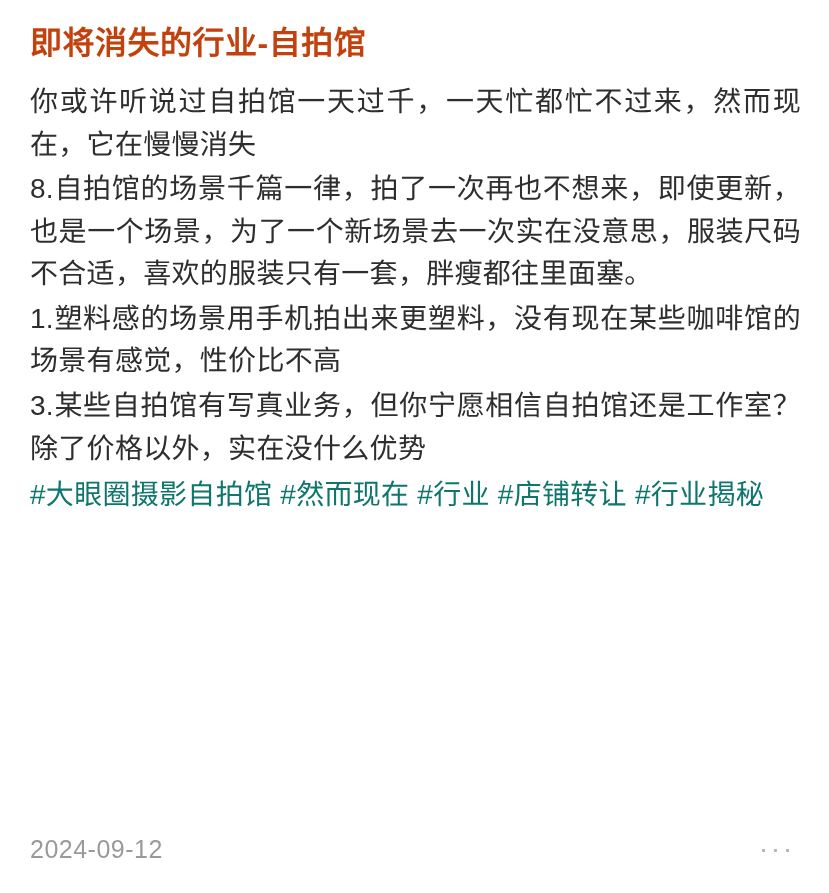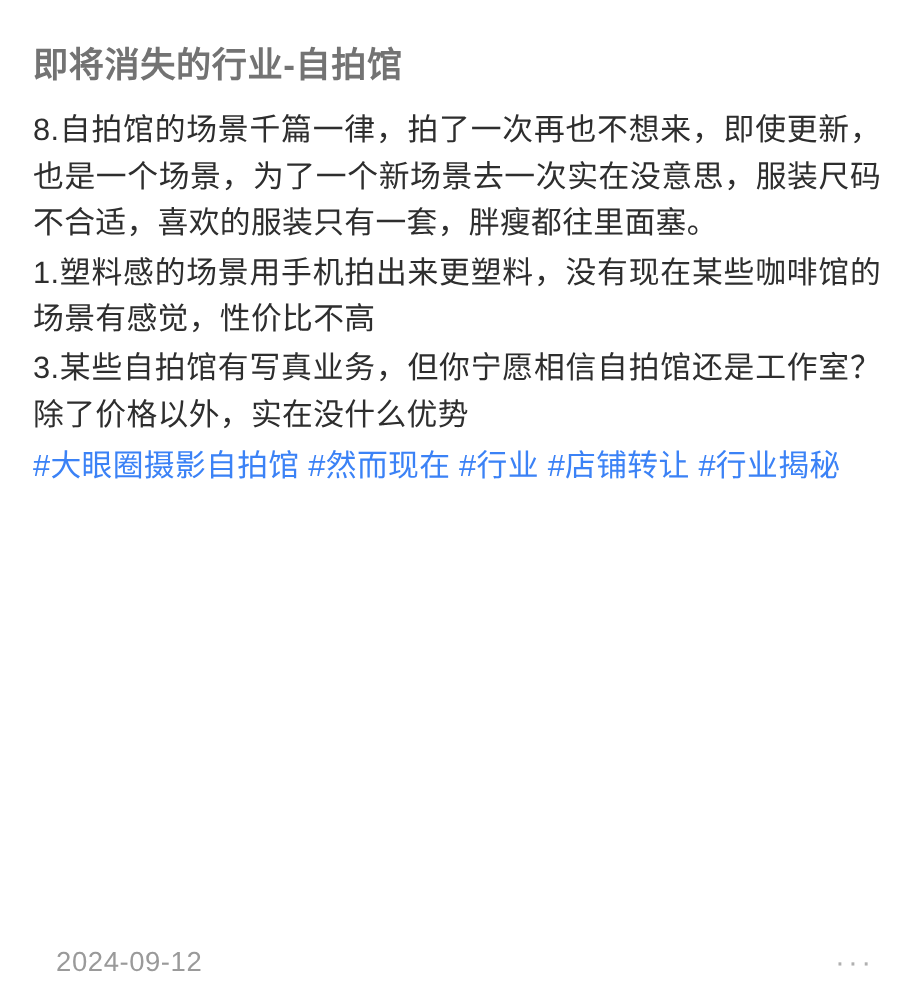--- a/index.html
+++ b/index.html
@@ -19,57 +19,57 @@
     width: 829px;
     height: 893px;
     padding: 22px 28px 0 30px;
     display: flex;
     flex-direction: column;
   }
   .post-title {
     font-size: 32px;
     font-weight: bold;
     line-height: 1.35;
-    color: #737373;
+    color: #c2410c;
     letter-spacing: 0.5px;
-    margin: 16px 0 16px 0;
+    margin: 0 0 16px 0;
   }
   .post-body {
     font-size: 28px;
     line-height: 1.52;
     color: #2e2e2e;
     letter-spacing: 0.3px;
   }
   .paragraph {
     margin: 0 0 2px 0;
     text-align: justify;
     text-justify: inter-ideograph;
   }
   .tags {
     margin-top: 4px;
     font-size: 28px;
     line-height: 1.52;
     color: #4a6a96;
     letter-spacing: 0.3px;
   }
   .tag {
-    color: #3b82f6;
+    color: #0f766e;
     text-decoration: none;
     cursor: pointer;
   }
   .tag-sep {
     display: inline-block;
     width: 8px;
   }
   .footer {
     margin-top: auto;
+    padding-bottom: 26px;
     display: flex;
     align-items: center;
     justify-content: space-between;
-    margin-left: 21px;
   }
   .date {
     font-size: 25px;
     color: #9a9a9a;
     letter-spacing: 0.5px;
   }
   .more-icon {
     font-size: 27px;
     color: #b0b0b0;
     letter-spacing: 3px;
@@ -80,20 +80,21 @@
   }
 </style>
 </head>
 <body>
 
 <div class="post">
 
   <h1 class="post-title">即将消失的行业-自拍馆</h1>
 
   <div class="post-body">
+    <p class="paragraph">你或许听说过自拍馆一天过千，一天忙都忙不过来，然而现在，它在慢慢消失</p>
     <p class="paragraph">8.自拍馆的场景千篇一律，拍了一次再也不想来，即使更新，也是一个场景，为了一个新场景去一次实在没意思，服装尺码不合适，喜欢的服装只有一套，胖瘦都往里面塞。</p>
     <p class="paragraph">1.塑料感的场景用手机拍出来更塑料，没有现在某些咖啡馆的场景有感觉，性价比不高</p>
     <p class="paragraph">3.某些自拍馆有写真业务，但你宁愿相信自拍馆还是工作室？除了价格以外，实在没什么优势</p>
 
     <div class="tags"><span class="tag">#大眼圈摄影自拍馆</span><span class="tag-sep"></span><span class="tag">#然而现在</span><span class="tag-sep"></span><span class="tag">#行业</span><span class="tag-sep"></span><span class="tag">#店铺转让</span><span class="tag-sep"></span><span class="tag">#行业揭秘</span></div>
   </div>
 
   <div class="footer">
     <span class="date">2024-09-12</span>
     <span class="more-icon">···</span>

